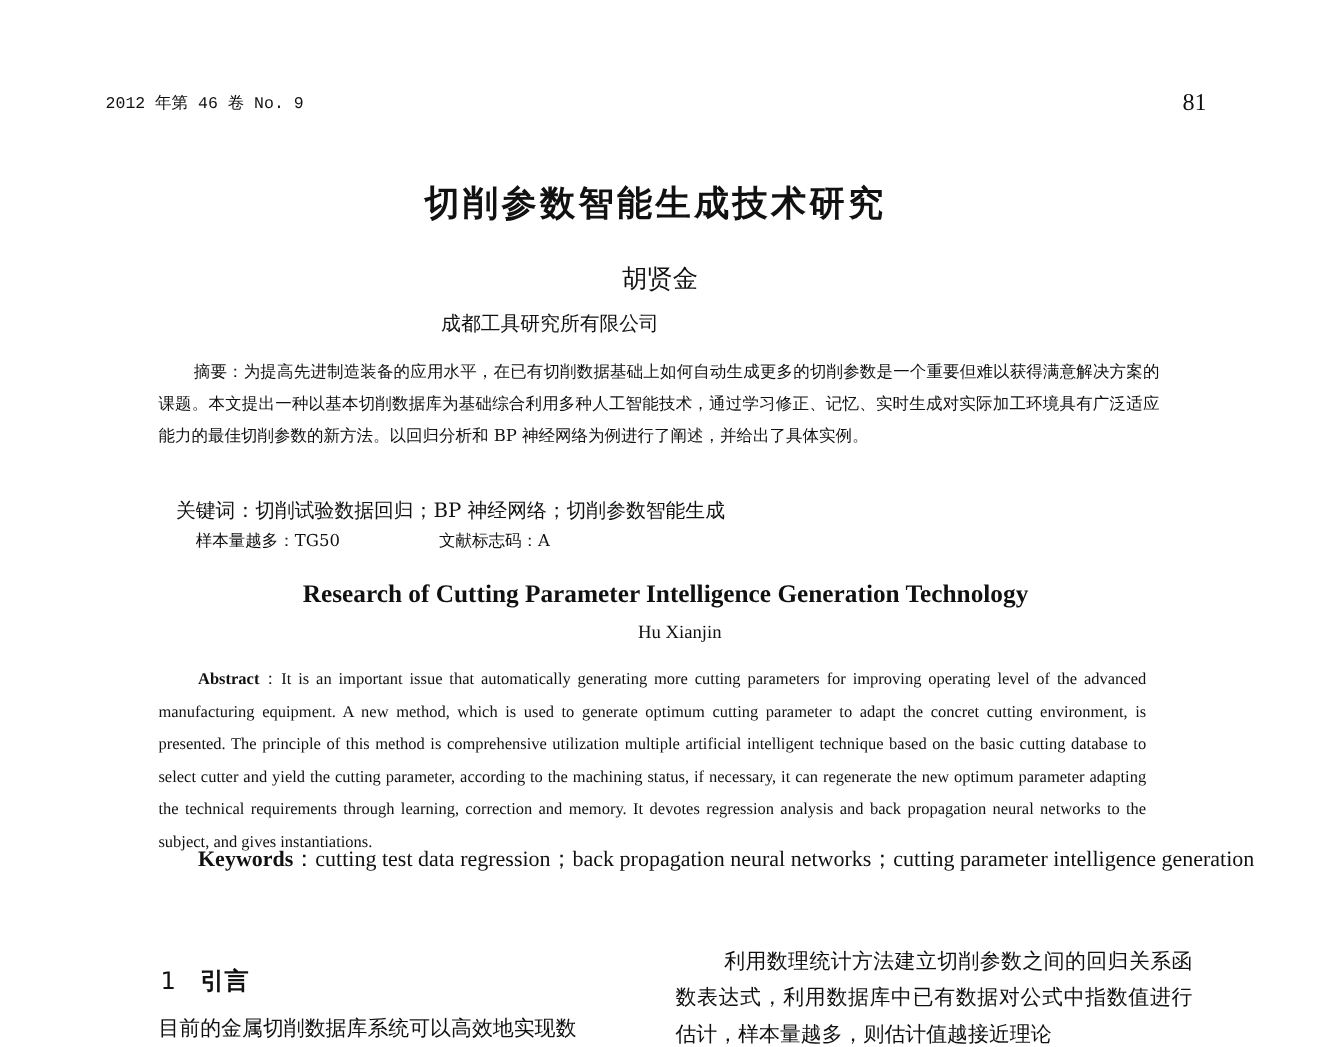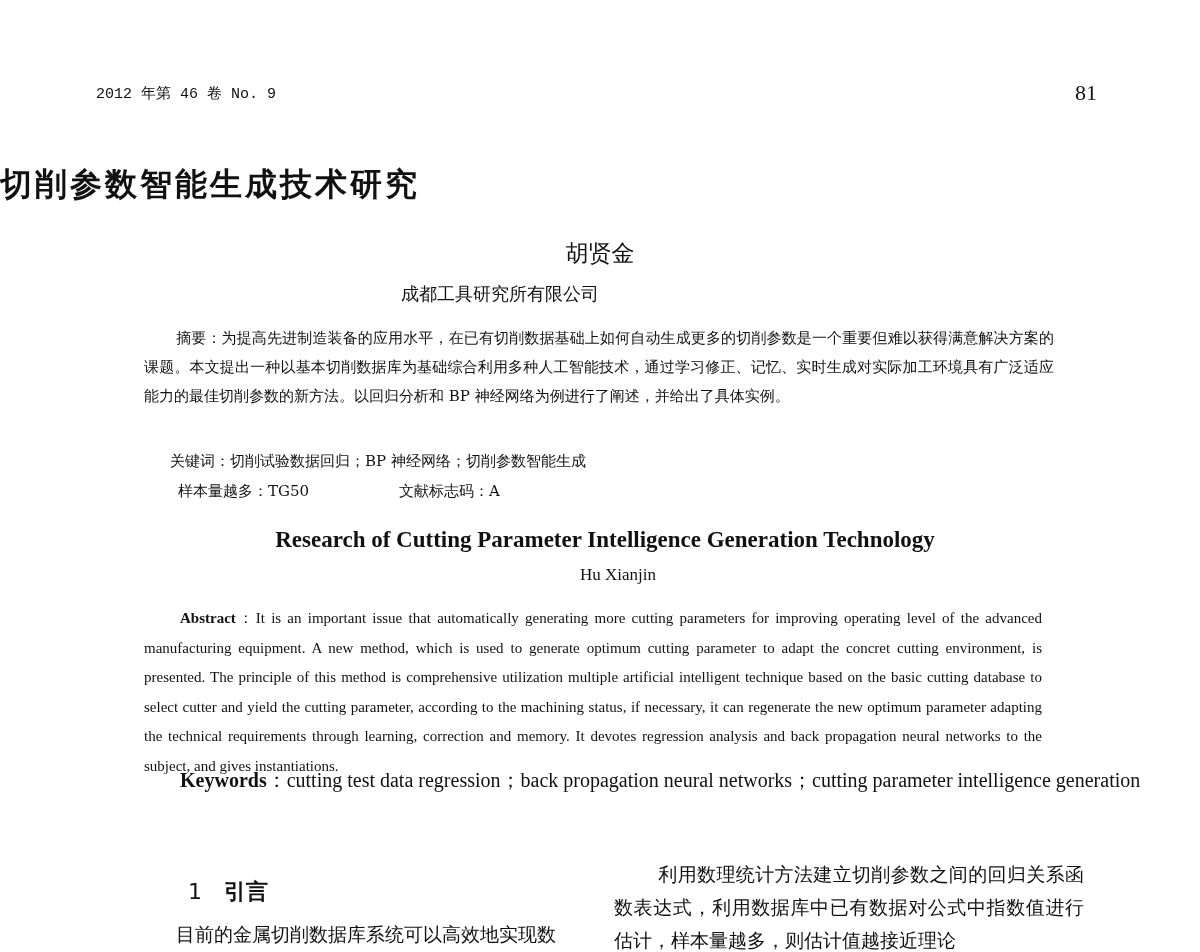--- a/index.html
+++ b/index.html
@@ -1,37 +1,37 @@
 <!DOCTYPE html>
 <html><head>
 <meta charset="utf-8">
 <style>
   html, body { margin:0; padding:0; background:#ffffff; }
   body { width:1200px; height:952px; position:relative; overflow:hidden; color:#111; font-family:"DejaVu Serif", serif; }
   .abs { position:absolute; }
   .hdr-left { left:96px; top:84px; font-family:Liberation Mono, monospace; font-size:15px; }
   .hdr-right { left:1060px; top:80px; font-family:"Liberation Serif", serif; font-size:22px;margin-left:15px; }
-  .title-cn { left:0; width:1160px; top:163px; text-align:left; font-family:"DejaVu Sans", sans-serif; font-weight:bold; font-size:32px; letter-spacing:3px; }
+  .title-cn { left:16px; width:1160px; top:163px; text-align:center; font-family:"DejaVu Sans", sans-serif; font-weight:bold; font-size:32px; letter-spacing:3px; }
   .author-cn { left:0; width:1200px; top:238px; text-align:center; font-size:23px; }
   .affil-cn { left:0; width:1000px; top:282px; text-align:center; font-size:18px; }
   .abs-cn { left:144px; width:910px; top:324px; font-size:15px; line-height:29px; text-align:justify; }
   .abs-cn .ind { display:inline-block; width:32px; }
   .lbl-b { font-family:"DejaVu Sans", sans-serif; font-weight:normal; }
-  .kw-cn { left:170px; top:452px; font-size:15px;text-align:right; }
+  .kw-cn { left:160px; top:452px; font-size:18px;text-align:right; }
   .cls-cn { left:178px; top:482px; font-size:15px; }
   .cls-cn .gap { display:inline-block; width:90px; }
   .title-en { left:0; width:1210px; top:527px; text-align:center; font-family:"Liberation Serif", serif; font-weight:bold; font-size:23px; }
   .author-en { left:0; width:1180px; top:565px; text-align:center; font-family:"Liberation Serif", serif; font-size:17px;padding-left:28px; }
   .abs-en { left:144px; width:898px; top:604px; font-family:"Liberation Serif", serif; font-size:15px; line-height:29.5px; text-align:justify; }
   .abs-en .ind { display:inline-block; width:36px; }
   .kw-en { left:180px; top:767px; font-family:"Liberation Serif", serif; font-size:20px;text-align:right; }
-  .sec-head { left:146px; top:877px; font-family:"DejaVu Sans", sans-serif; font-size:22px;margin-left:42px; }
+  .sec-head { left:146px; top:877px; font-family:"DejaVu Sans", sans-serif; font-size:22px; }
   .sec-head .num { font-weight:normal; margin-right:22px; }
   .sec-head .txt { font-weight:bold; }
-  .col-left { left:144px; top:922px; font-size:19px; width:440px;margin-left:32px; }
+  .col-left { left:144px; top:922px; font-size:19px; width:440px; }
   .col-right { left:614px; top:858px; width:470px; font-size:19px; line-height:33px; text-align:justify; }
   .col-right .ind { display:inline-block; width:44px; }
 </style>
 </head>
 <body>
 
 <div class="abs hdr-left">2012 年第 46 卷 No. 9</div>
 <div class="abs hdr-right">81</div>
 
 <div class="abs title-cn">切削参数智能生成技术研究</div>

